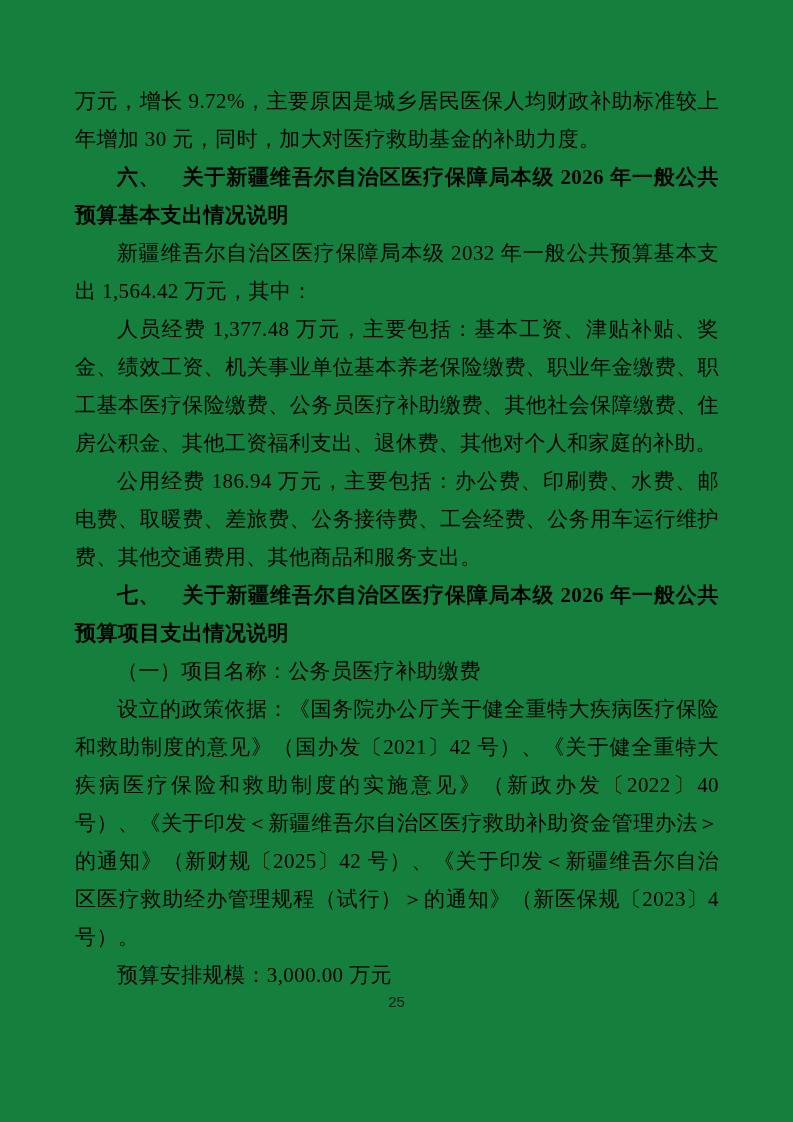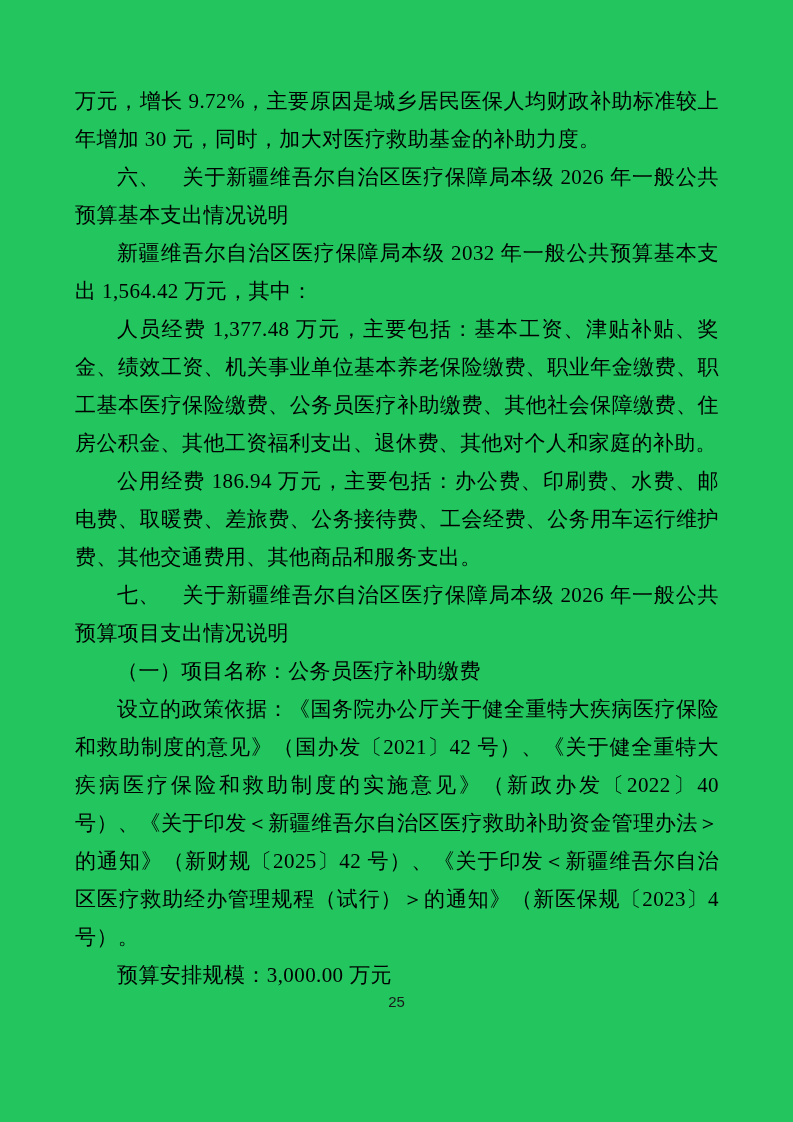--- a/index.html
+++ b/index.html
@@ -4,21 +4,21 @@
 <style>
   html, body {
     margin: 0;
     padding: 0;
     background: #ffffff;
   }
   .page {
     position: relative;
     width: 793px;
     height: 1122px;
-    background: #22c55e;
+    background: #15803d;
     overflow: hidden;
     font-family: "Liberation Serif", "DejaVu Serif", serif;
     color: #000000;
   }
   .content {
     position: absolute;
     left: 75px;
     top: 82px;
     width: 644px;
   }
@@ -27,21 +27,21 @@
     font-size: 21px;
     line-height: 38px;
     text-align: justify;
     font-weight: normal;
     letter-spacing: 0.4px;
   }
   .indent {
     text-indent: 2em;
   }
   .heading {
-    font-weight: normal;
+    font-weight: bold;
   }
   .page-number {
     position: absolute;
     left: 0;
     right: 0;
     top: 993px;
     text-align: center;
     font-family: "Liberation Sans", "DejaVu Sans", sans-serif;
     font-size: 15px;
     color: #1a1a1a;

